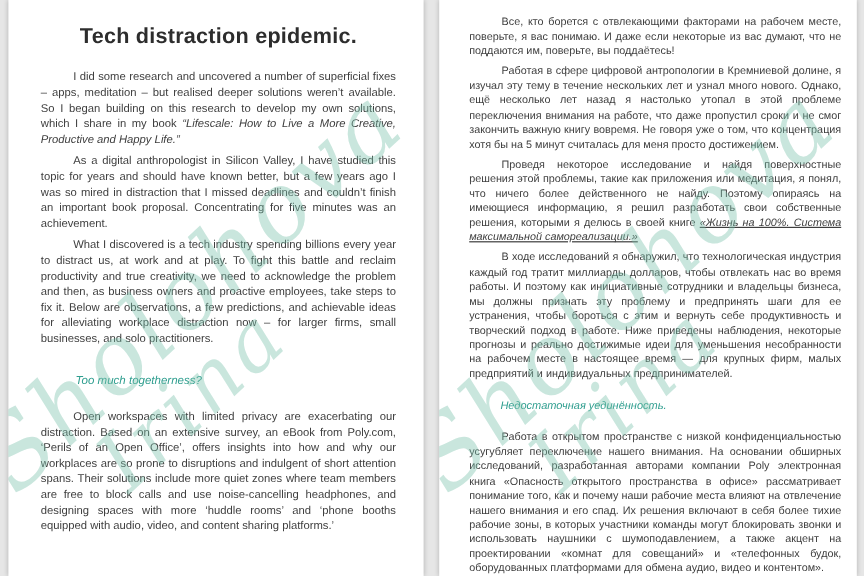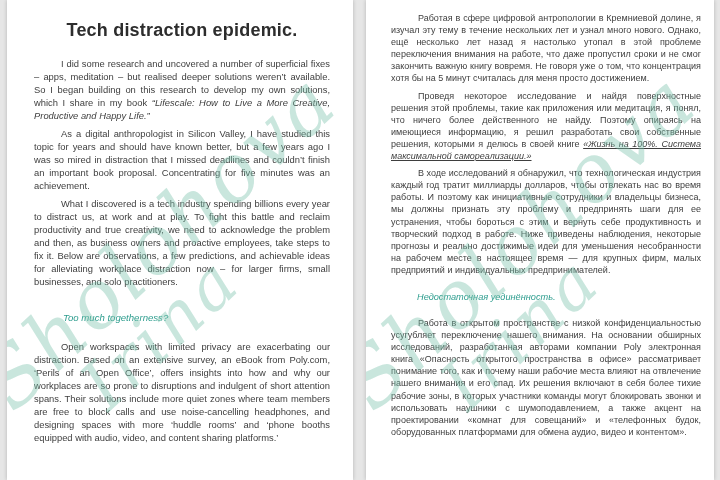--- a/index.html
+++ b/index.html
@@ -92,20 +92,21 @@
 
   </div>
 </div>
 
 <div class="page page-right">
   <div class="watermark">
     <span class="wm-line1">Sholohova</span>
     <span class="wm-line2">Irina</span>
   </div>
   <div class="content">
+    <p class="para">Все, кто борется с отвлекающими факторами на рабочем месте, поверьте, я вас понимаю. И даже если некоторые из вас думают, что не поддаются им, поверьте, вы поддаётесь!</p>
     <p class="para">Работая в сфере цифровой антропологии в Кремниевой долине, я изучал эту тему в течение нескольких лет и узнал много нового. Однако, ещё несколько лет назад я настолько утопал  в этой проблеме переключения внимания на работе, что даже пропустил сроки и не смог закончить важную книгу вовремя.  Не говоря уже о том, что концентрация хотя бы на 5 минут считалась для меня просто достижением.</p>
     <p class="para"><span>Проведя некоторое исследование и найдя поверхностные решения этой проблемы, такие как приложения или медитация, я понял, что ничего более действенного не найду. Поэтому опираясь на имеющиеся информацию, я решил разработать свои собственные решения, которыми я делюсь в своей книге </span><span class="book-title underlined">«Жизнь на 100%. Система максимальной самореализации.»</span></p>
     <p class="para">В ходе исследований я обнаружил, что технологическая индустрия каждый год тратит миллиарды долларов, чтобы отвлекать нас во время работы. И поэтому как  инициативные сотрудники и владельцы бизнеса, мы должны признать эту проблему и предпринять шаги для ее устранения, чтобы бороться с этим и вернуть себе продуктивность и творческий подход в работе. Ниже приведены наблюдения, некоторые прогнозы и реально достижимые идеи для уменьшения несобранности на рабочем месте в настоящее время — для крупных фирм, малых предприятий и индивидуальных предпринимателей.</p>
     <h2 class="section-heading">Недостаточная уединённость.</h2>
     <p class="para">Работа в открытом пространстве с низкой конфиденциальностью усугубляет переключение нашего внимания. На основании обширных исследований, разработанная авторами компании Poly электронная книга «Опасность открытого пространства в офисе» рассматривает понимание того, как и почему наши рабочие места влияют на отвлечение нашего внимания и его спад. Их решения включают в себя более тихие рабочие зоны, в которых участники команды могут блокировать звонки и использовать наушники с шумоподавлением, а также акцент на проектировании «комнат для совещаний» и «телефонных будок, оборудованных платформами для обмена аудио, видео и контентом».</p>
 
   </div>
 </div>
 
 </body></html>

